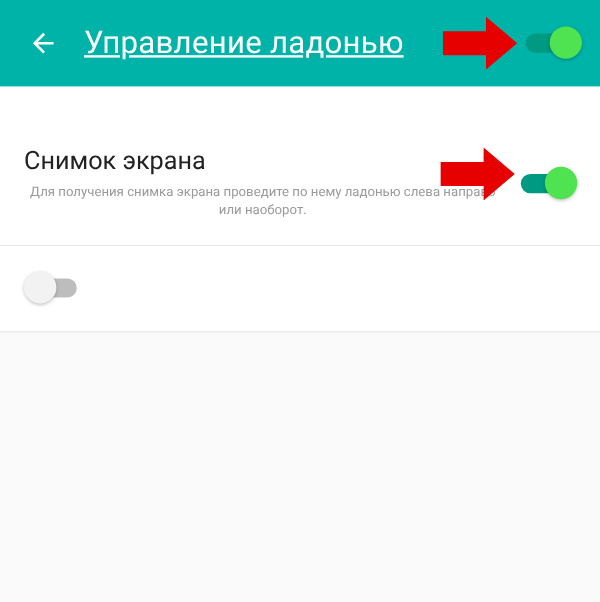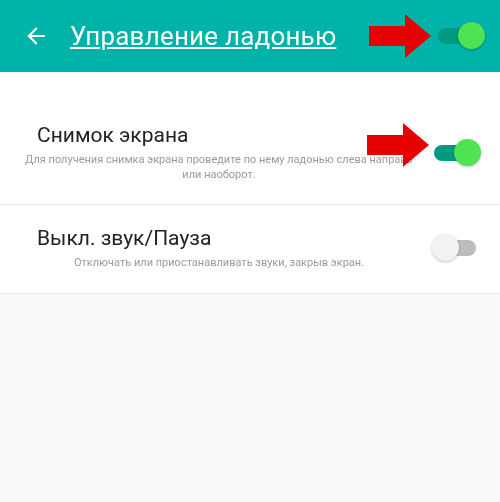--- a/index.html
+++ b/index.html
@@ -77,21 +77,20 @@
       cursor: pointer;
     }
     .row-text {
       flex: 1;
       min-width: 0;
     }
     .row-title {
       font-size: 21px;
       color: #222;
       margin-bottom: 6px;
-      margin-left: 17px;
     }
     .row-desc {
       font-size: 11px;
       line-height: 1.32;
       color: #9a9a9a;
       text-align: center;
     }
     .arrow {
       position: absolute;
       width: 62px;
@@ -125,24 +124,20 @@
       <div class="row-title">Снимок экрана</div>
       <div class="row-desc">Для получения снимка экрана проведите по нему ладонью слева направо или наоборот.</div>
     </div>
     <div class="toggle on">
       <div class="toggle-track"></div>
       <div class="toggle-thumb"></div>
     </div>
   </div>
 
   <div class="row">
-    <div class="row-text">
-      <div class="row-title">Выкл. звук/Пауза</div>
-      <div class="row-desc">Отключать или приостанавливать звуки, закрыв экран.</div>
-    </div>
     <div class="toggle off">
       <div class="toggle-track"></div>
       <div class="toggle-thumb"></div>
     </div>
   </div>
 
 </div>
 
 <svg class="arrow" style="left:369px;top:14px" viewBox="0 0 62 44">
   <path d="M0 12 L36 12 L36 0 L62 22 L36 44 L36 32 L0 32 Z" fill="#e60000"></path>

